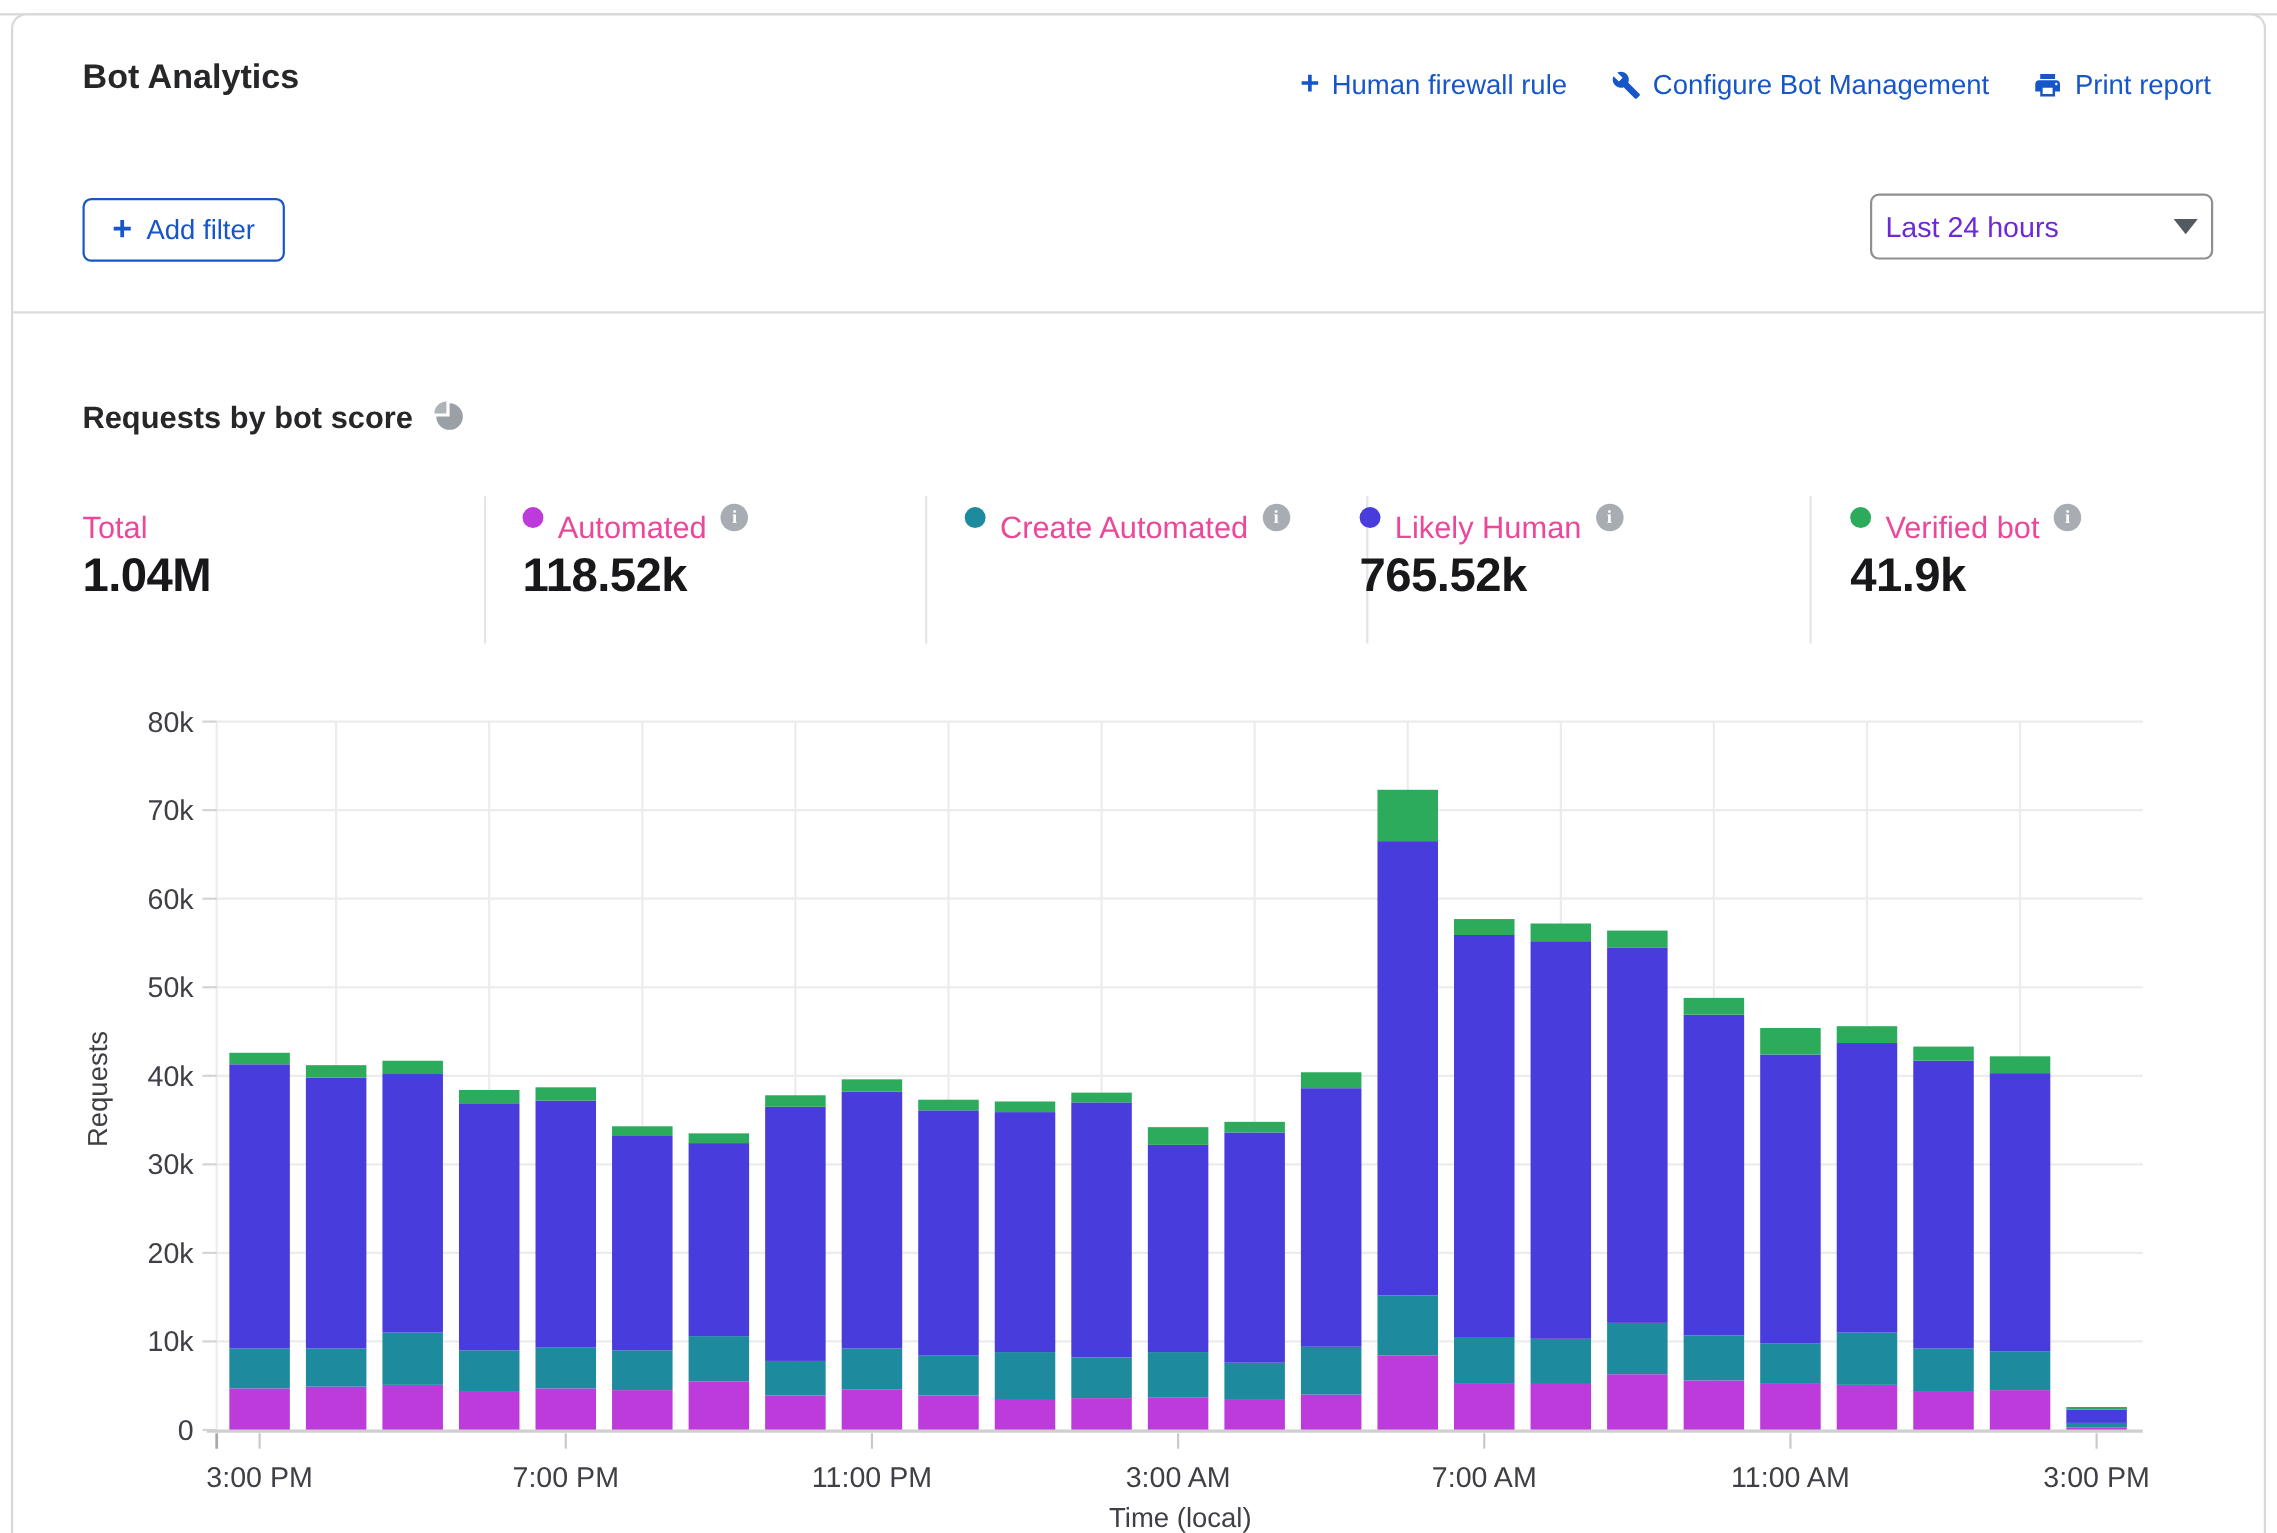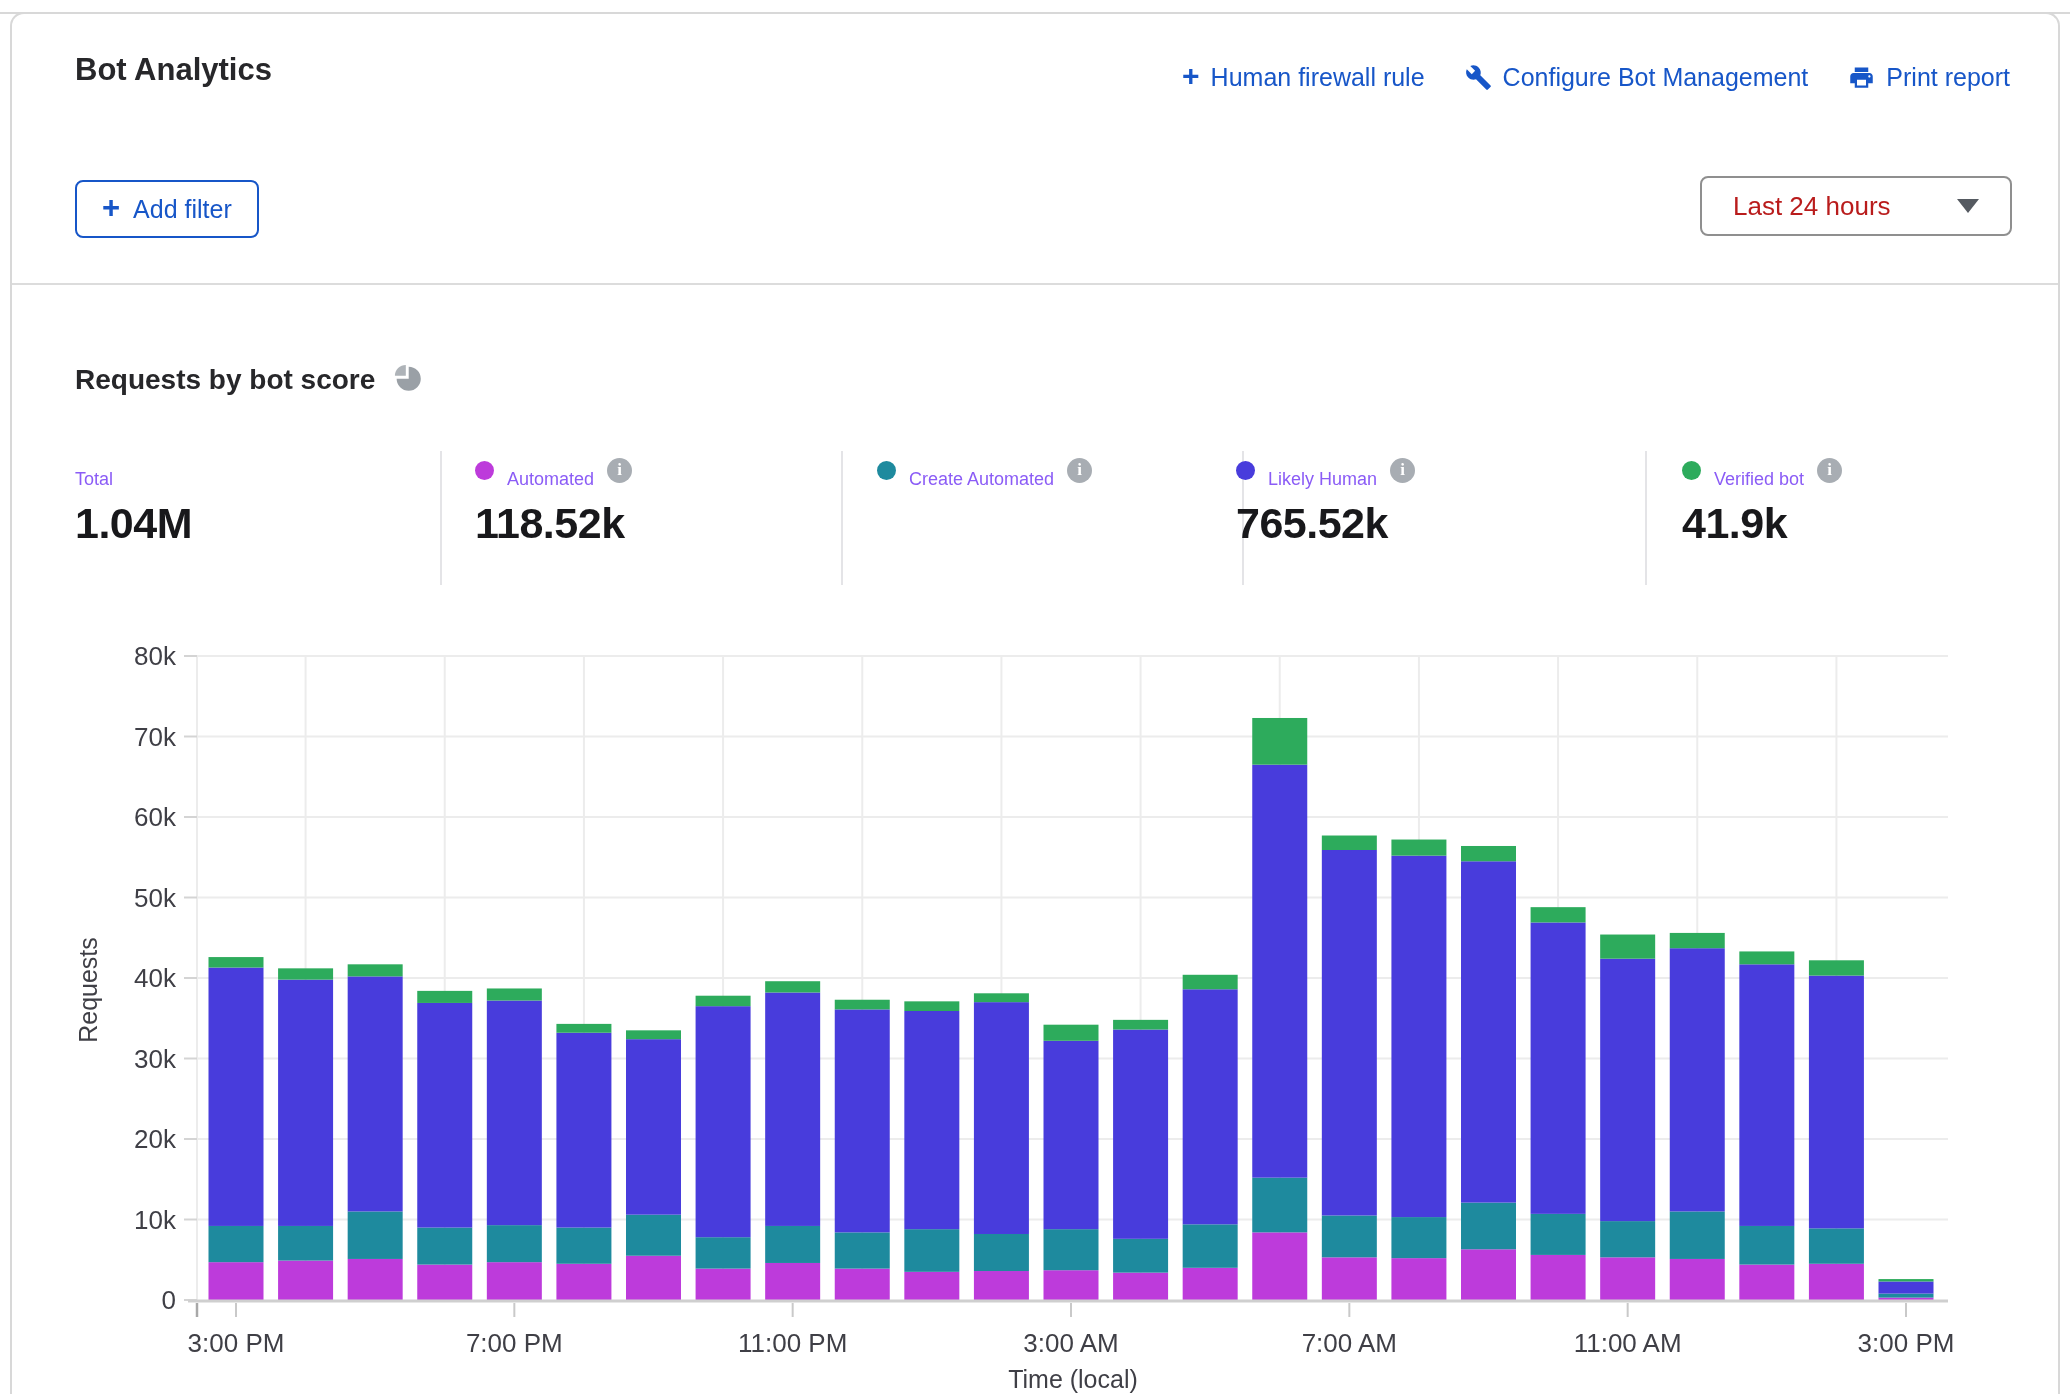--- a/index.html
+++ b/index.html
@@ -20,31 +20,31 @@
   .action .plus-glyph { font-size:30px; font-weight:600; line-height:1; position:relative; top:-1px; }
   .action svg { display:block; }
 
   .add-filter-btn { position:absolute; left:75px; top:180px; height:58px; display:flex; align-items:center; gap:13px;
                     padding:0 25px; border:2.5px solid #1756c8; border-radius:8px; background:#fff;
                     color:#1756c8; font-size:25px; cursor:pointer; font-family:inherit; }
   .add-filter-btn .plus-glyph { font-size:31px; font-weight:600; line-height:1; position:relative; top:-2px; }
 
   .time-range { position:absolute; top:176px; right:58px; width:312px; height:60px; border:2px solid #8f8f8f;
                 border-radius:8px; background:#fff; display:flex; align-items:center; justify-content:space-between;
-                padding:0 31px; font-size:26px; color:#b91c1c; cursor:pointer; }
+                padding:0 12px; font-size:26px; color:#6d28d9; cursor:pointer; }
   .caret-down { width:0; height:0; border-left:11px solid transparent; border-right:11px solid transparent;
                 border-top:14px solid #555a61; }
 
   .section-title-row { position:absolute; left:75px; top:363px; display:flex; align-items:center; gap:18px; }
   .section-title { font-size:28px; font-weight:700; color:#27272a; }
 
   .stats-row { position:absolute; left:0; top:455px; width:2070px; height:135px; }
   .stat { position:absolute; top:0; }
   .stat-head { display:flex; align-items:center; gap:13px; height:30px; }
-  .stat-label { font-size:18px; color:#8b5cf6;margin-top:19px; }
+  .stat-label { font-size:28px; color:#ec4899;margin-top:19px; }
   .stat-dot { width:19px; height:19px; border-radius:50%; background:#999; flex:0 0 auto; }
   .info-icon { width:25px; height:25px; border-radius:50%; background:#a8adb3; color:#ffffff;
                display:flex; align-items:center; justify-content:center;
                font-family:"Liberation Serif", serif; font-size:17px; font-weight:700; cursor:pointer; }
   .stat-value { margin-top:14px; font-size:43px; font-weight:700; color:#18181b; letter-spacing:-0.5px; }
   .stat-divider { position:absolute; top:-4px; width:2px; height:134px; background:#e4e4e7; }
 
   .chart-wrap { position:absolute; left:0; top:630px; width:2070px; height:764px; }
   .chart-wrap svg { font-family:"Liberation Sans", sans-serif; }
 </style>

